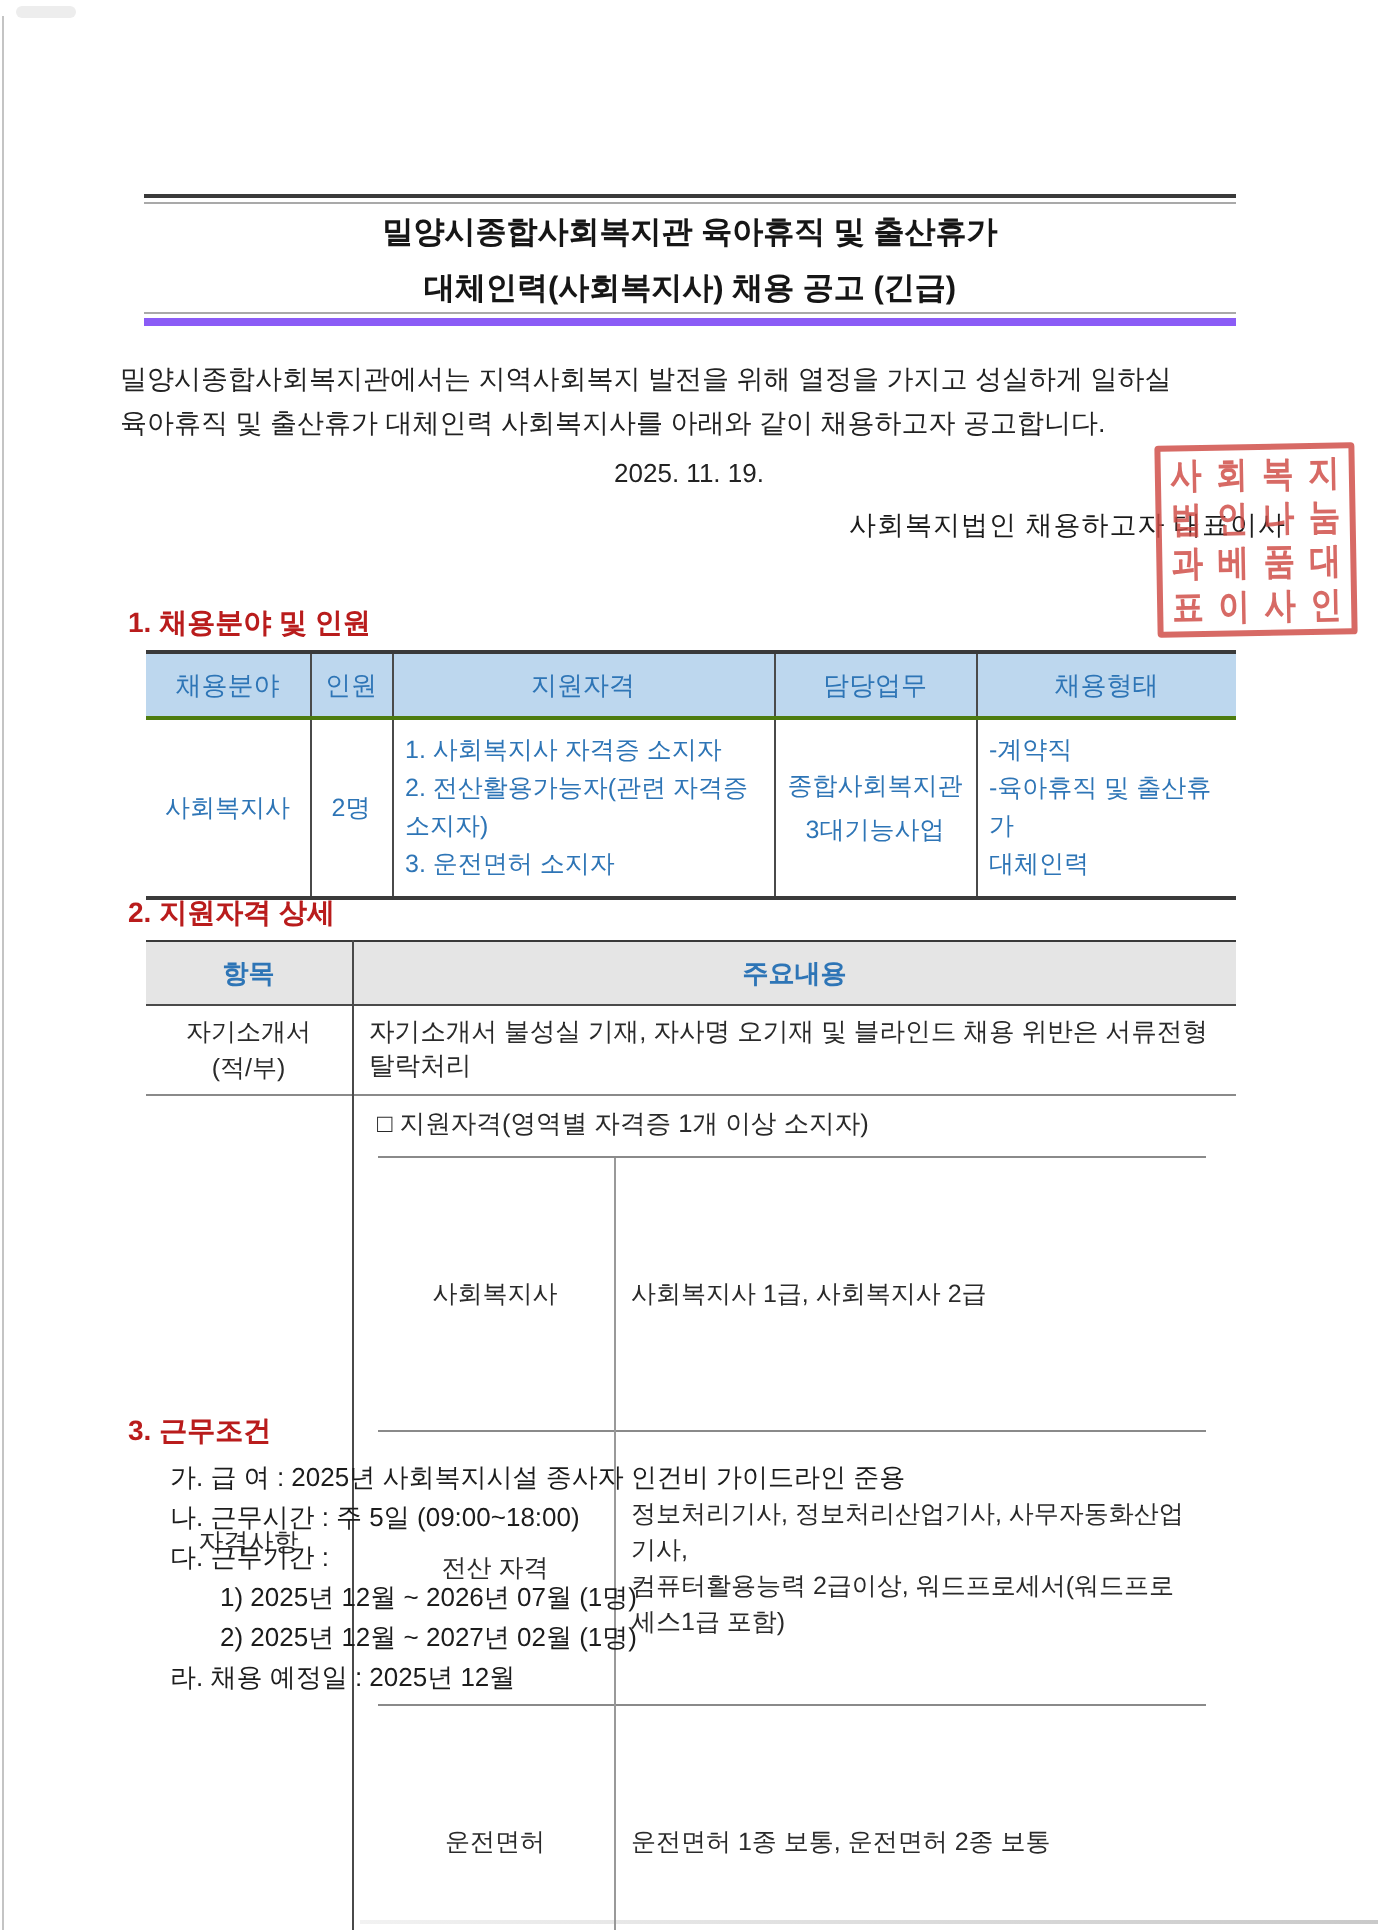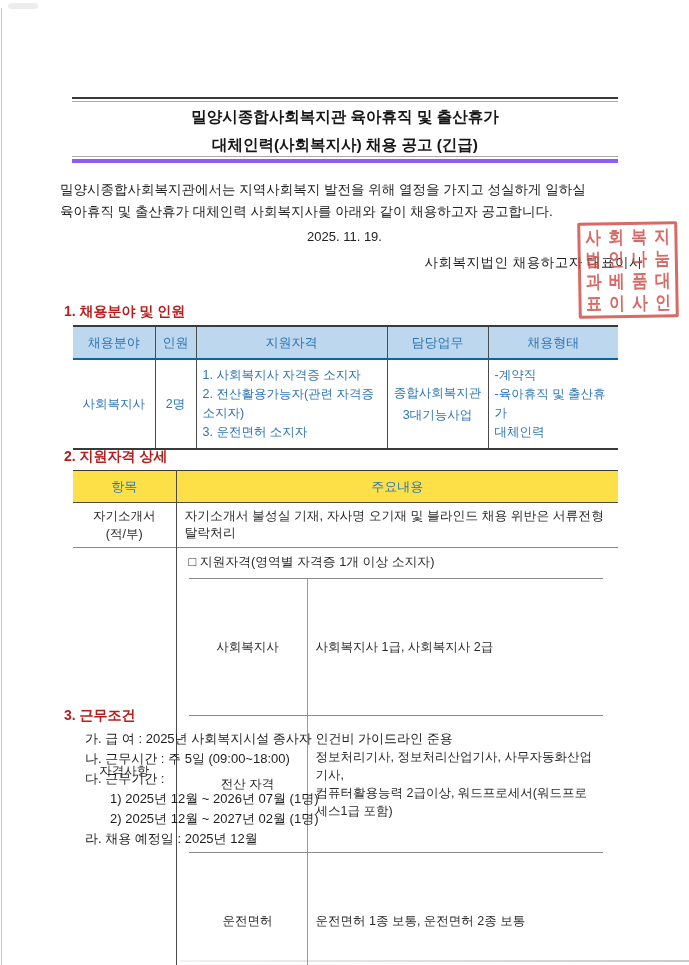--- a/index.html
+++ b/index.html
@@ -43,32 +43,32 @@
   .sec-heading{position:absolute;left:64px;font-weight:bold;font-size:14px;color:#b91c1c;}
   #sec1-h{top:303px;}
   #sec2-h{top:448px;}
   #sec3-h{top:707px;}
 
   table{border-collapse:collapse;table-layout:fixed;font-size:12.5px;}
   
   .t1{position:absolute;left:73px;top:325px;width:545px;
     border-top:2px solid #3a3a3a;border-bottom:2px solid #3a3a3a;}
   .t1 th{background:#bdd7ee;color:#2e75b6;font-weight:normal;height:29px;
-    border-bottom:2px solid #0369a1;font-size:13px;}
+    border-bottom:2px solid #4d7c0f;font-size:13px;}
   .t1 td{color:#2e75b6;vertical-align:middle;padding:6px 6px;}
   .t1 th + th, .t1 td + td{border-left:1px solid #4a4a4a;}
   .t1 .c-center{text-align:center;}
   .t1 .quals div{line-height:19px;}
   .t1 .duty{text-align:center;line-height:22px;}
   .t1 .etype div{line-height:19px;}
 
   
   .t2{position:absolute;left:73px;top:470px;width:545px;
     border-top:1.5px solid #3a3a3a;border-bottom:2px solid #3a3a3a;}
-  .t2 th{background:#fde047;color:#2e75b6;font-weight:normal;height:29px;
+  .t2 th{background:#e5e5e5;color:#2e75b6;font-weight:bold;height:29px;
     border-bottom:1.5px solid #4a4a4a;font-size:13px;}
   .t2 td{color:#2a2a2a;vertical-align:middle;padding:4px 8px;}
   .t2 th + th, .t2 td + td{border-left:1px solid #4a4a4a;margin-top:43px;}
   .t2 tr + tr td{border-top:1px solid #8a8a8a;}
   .t2 .item{text-align:center;line-height:18px;font-size:12.5px;}
   .t2 .row1 td{height:36px;}
   .t2 .row2 td{height:128px;vertical-align:middle;}
   .t2 .content{font-size:12.8px;}
 
   .note-line{margin:2px 0 7px 4px;font-size:12.8px;color:#2a2a2a;}

